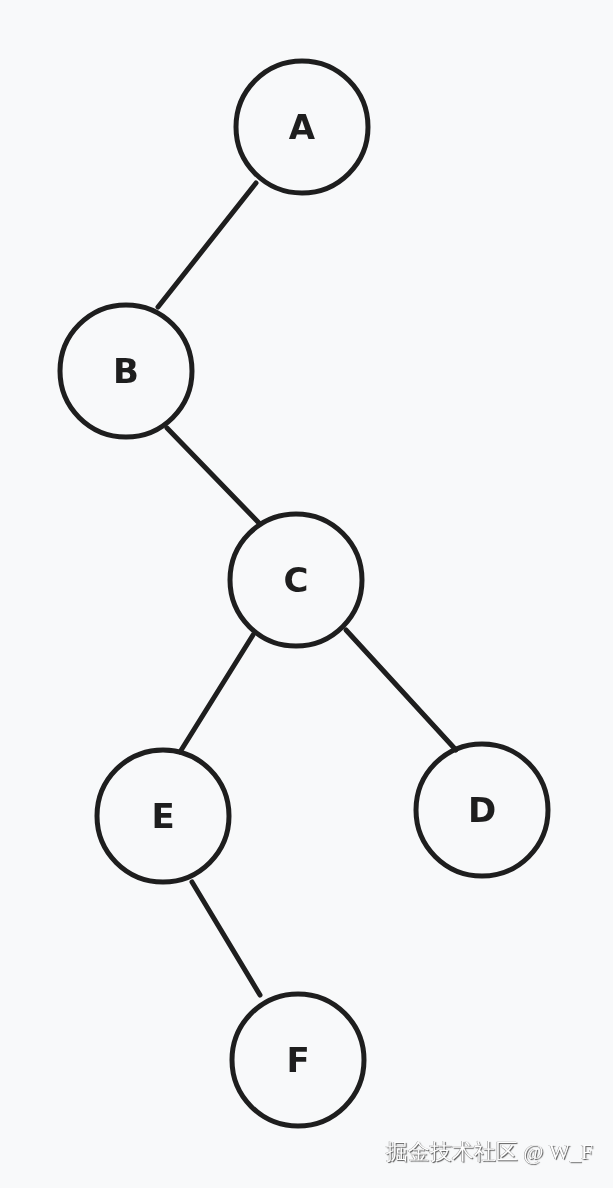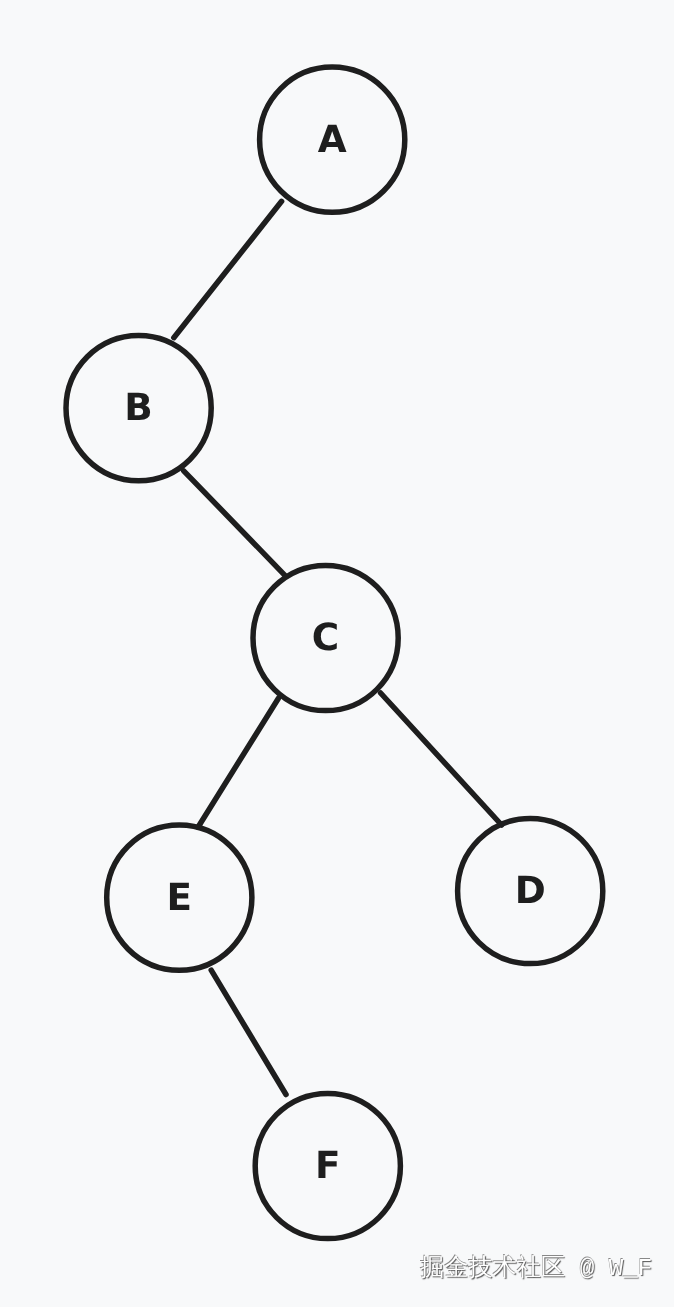--- a/index.html
+++ b/index.html
@@ -16,21 +16,21 @@
       font-weight: bold;
       font-size: 34px;
       fill: #1e1e1e;
       text-anchor: middle;
       dominant-baseline: central;
     }
     .watermark {
       position: absolute;
       right: 20px;
       top: 1137px;
-      font-family: Liberation Mono, monospace;
+      font-family: Liberation Serif, serif;
       font-size: 22px;
       color: #ffffff;
       text-shadow: 1px 1px 1px #555, -0.5px -0.5px 0.5px #888;
       white-space: nowrap;
     }
   </style>
 </head>
 <body style="background: rgb(248, 249, 250);">
 
 <svg id="tree" width="613" height="1188" viewBox="0 0 613 1188">

